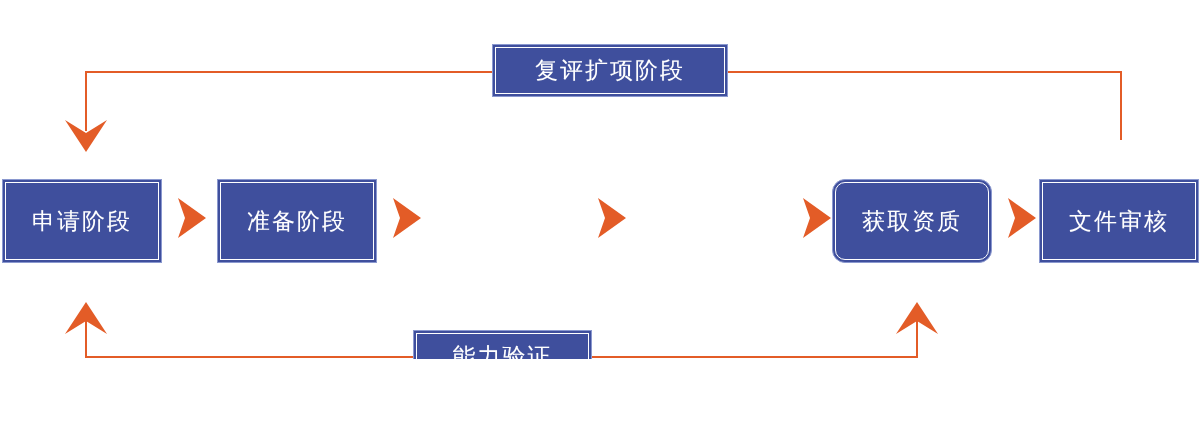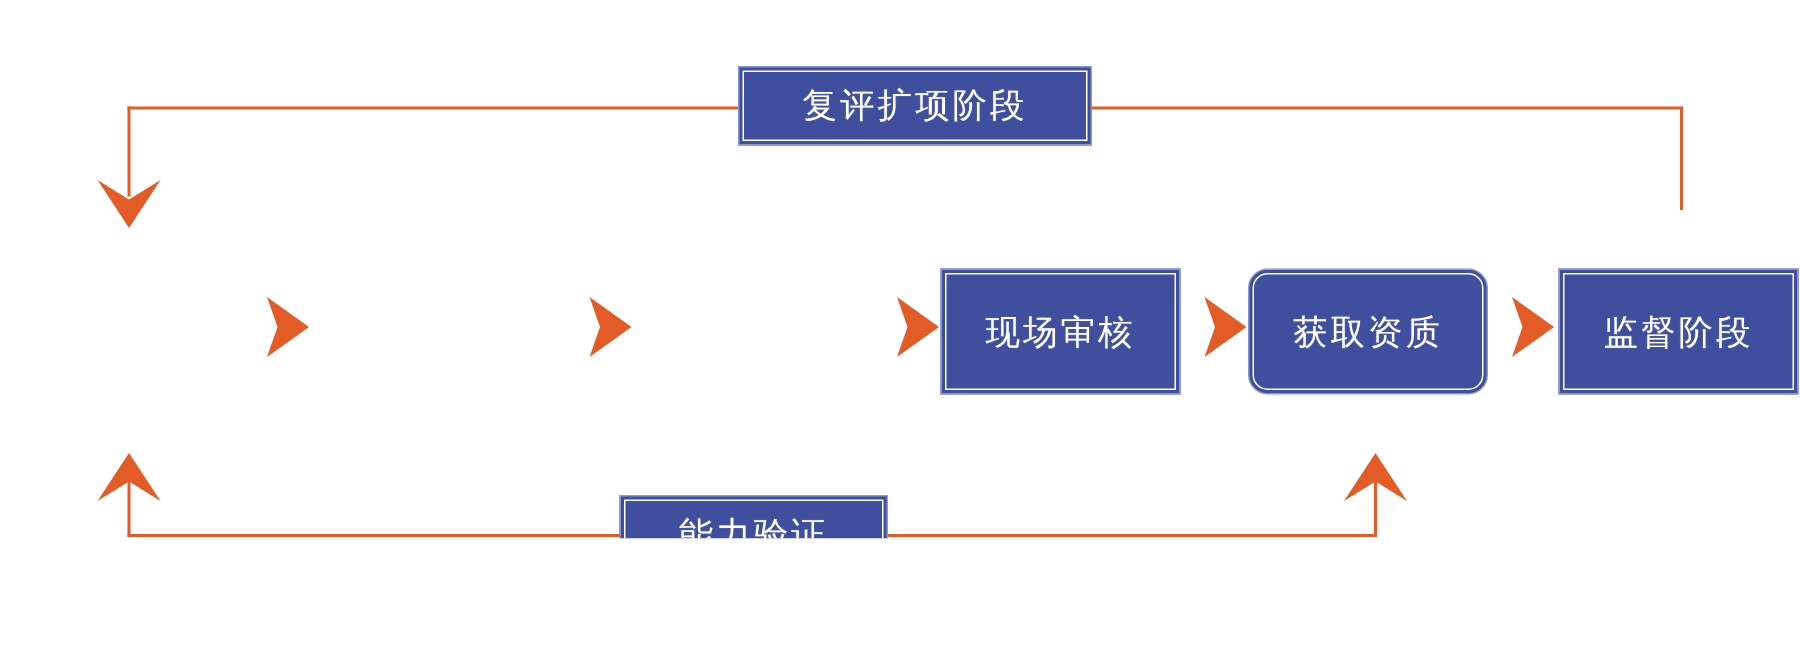--- a/index.html
+++ b/index.html
@@ -95,62 +95,65 @@
   <div class="arrowhead" style="left:894px; top:302px;">
     <svg width="46" height="32" viewBox="0 0 46 32">
       <path d="M2 32 L23 0 L44 32 L23 19 Z" fill="#e35c27"></path>
     </svg>
   </div>
 
   <div class="node aux" style="left:492px; top:44px; width:236px; height:53px;">
     <span class="node-label">复评扩项阶段</span>
   </div>
 
+  <div class="node stage" style="left:2px; top:179px; width:160px; height:84px;">
+    <span class="node-label">申请阶段</span>
+  </div>
 
   <div class="chevron" style="left:174px; top:196px;">
     <svg viewBox="0 0 34 44">
       <path d="M4 2 L32 22 L4 42 L11 22 Z" fill="#e35c27"></path>
     </svg>
   </div>
 
+  <div class="node stage" style="left:217px; top:179px; width:160px; height:84px;">
+    <span class="node-label">准备阶段</span>
+  </div>
 
   <div class="chevron" style="left:389px; top:196px;">
     <svg viewBox="0 0 34 44">
       <path d="M4 2 L32 22 L4 42 L11 22 Z" fill="#e35c27"></path>
     </svg>
   </div>
 
 
   <div class="chevron" style="left:594px; top:196px;">
     <svg viewBox="0 0 34 44">
       <path d="M4 2 L32 22 L4 42 L11 22 Z" fill="#e35c27"></path>
     </svg>
   </div>
 
-  <div class="node stage" style="left:627px; top:179px; width:160px; height:84px;">
-    <span class="node-label">现场审核</span>
-  </div>
 
   <div class="chevron" style="left:799px; top:196px;">
     <svg viewBox="0 0 34 44">
       <path d="M4 2 L32 22 L4 42 L11 22 Z" fill="#e35c27"></path>
     </svg>
   </div>
 
   <div class="node stage" style="left:832px; top:179px; width:160px; height:84px;border-radius:13px;">
     <span class="node-label">获取资质</span>
   </div>
 
   <div class="chevron" style="left:1004px; top:196px;">
     <svg viewBox="0 0 34 44">
       <path d="M4 2 L32 22 L4 42 L11 22 Z" fill="#e35c27"></path>
     </svg>
   </div>
 
   <div class="node stage" style="left:1039px; top:179px; width:160px; height:84px;">
-    <span class="node-label">监督阶段</span>
+    <span class="node-label">文件审核</span>
   </div>
 
   <div class="node aux" style="left:373px; top:330px; width:179px; height:53px;margin-left:40px;">
     <span class="node-label">能力验证</span>
   </div>
 
 </div>
 
 </body></html>

